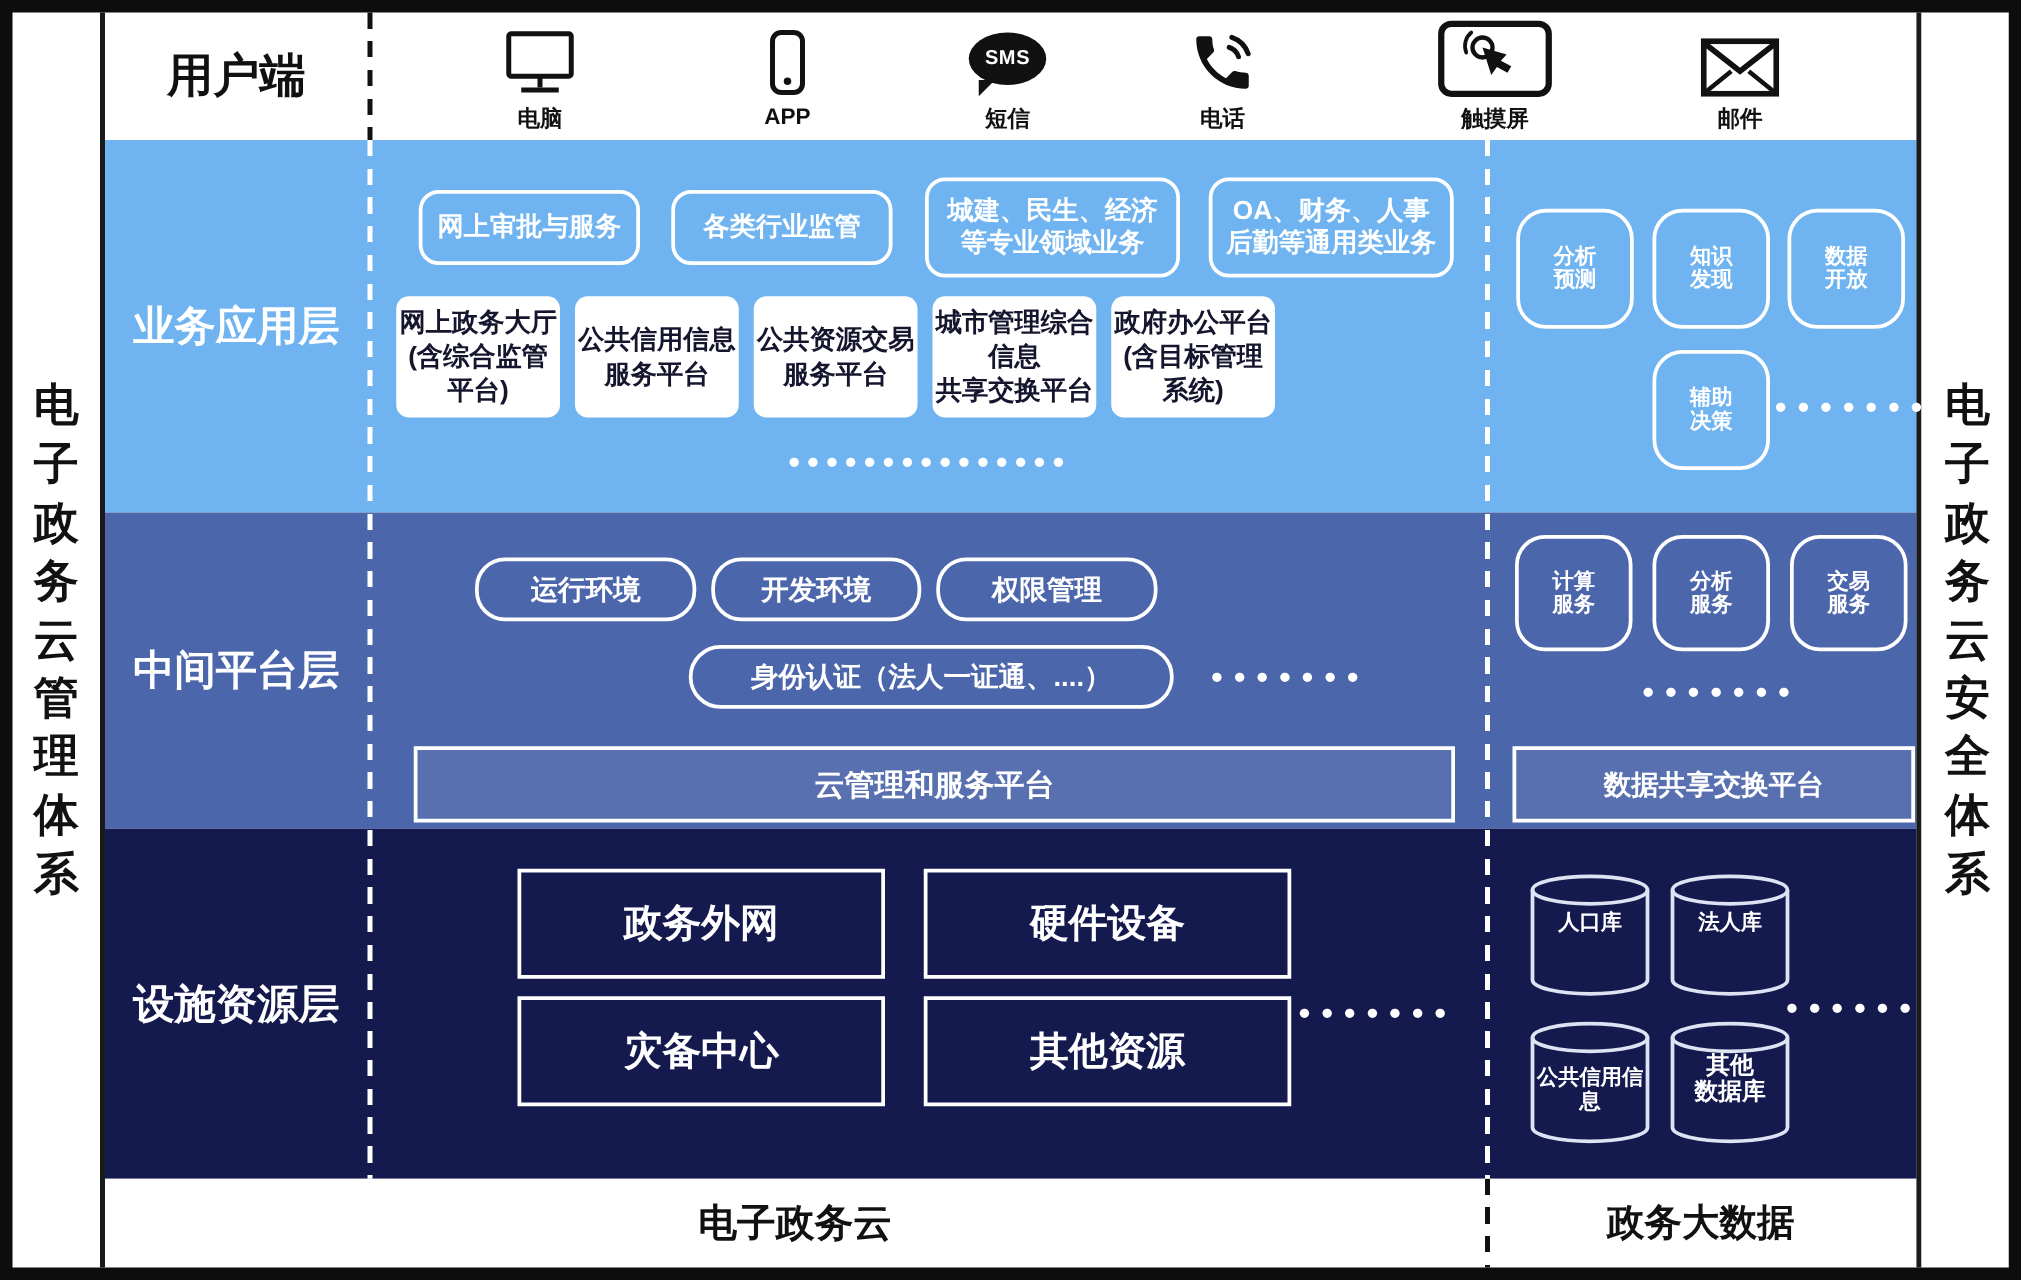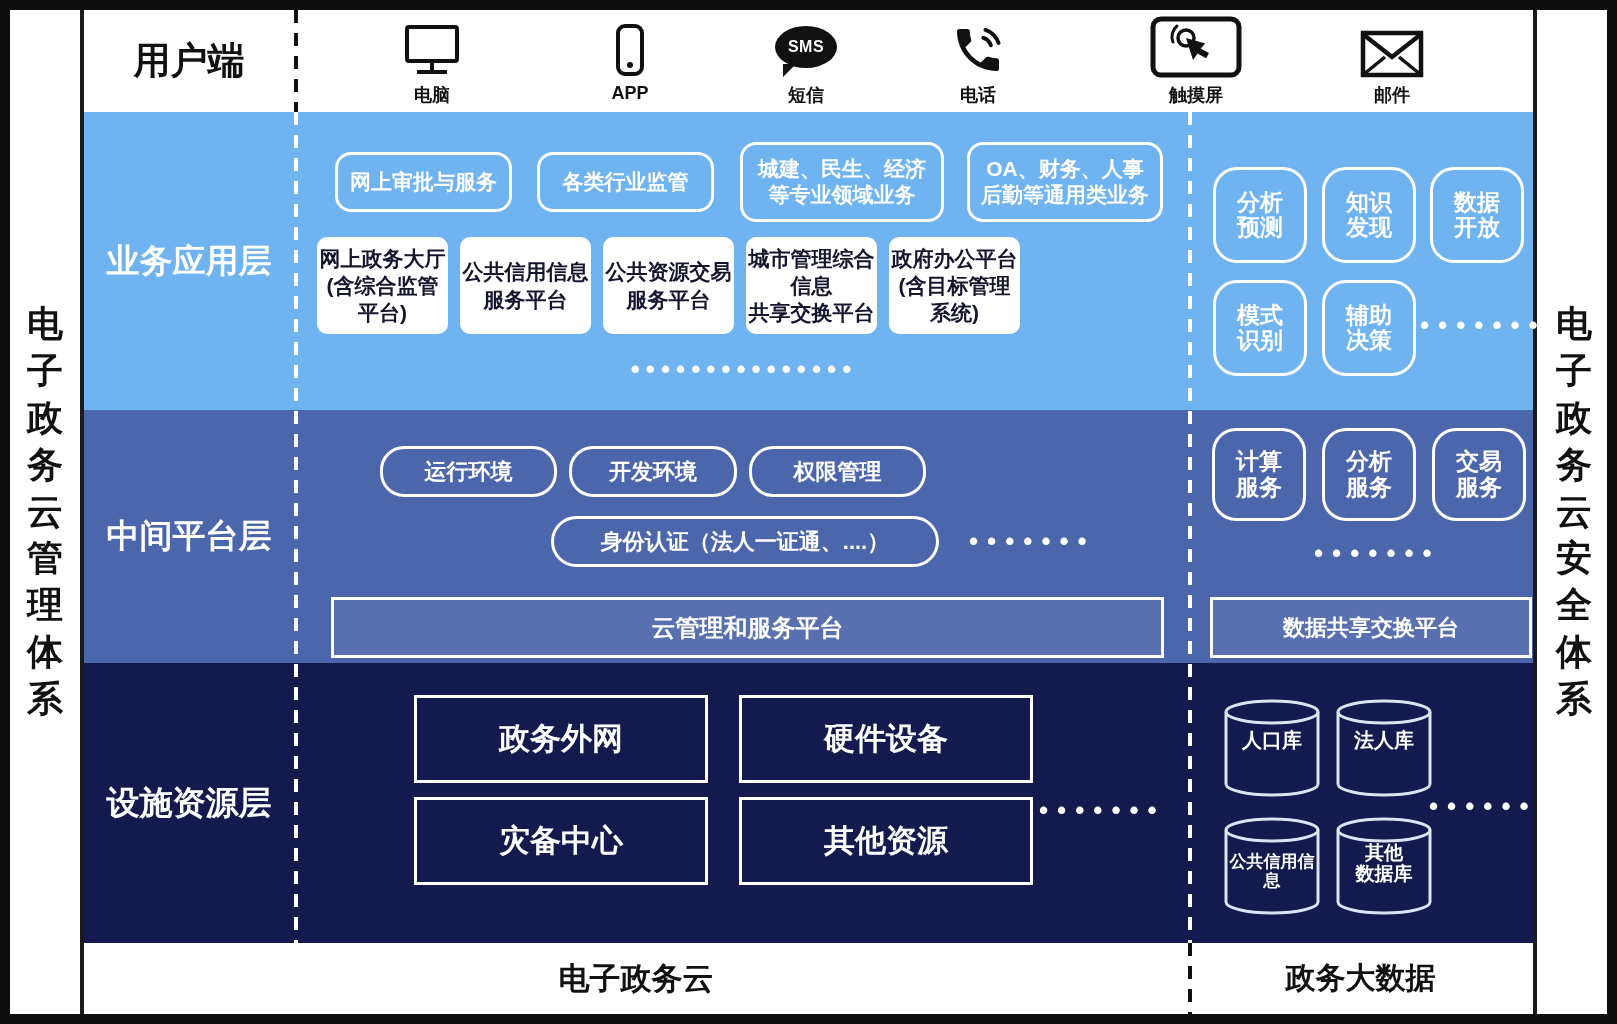--- a/index.html
+++ b/index.html
@@ -34,29 +34,29 @@
   .sms-text{color:#fff;font-size:16px;font-weight:bold;letter-spacing:0.5px;}
   .sms-tail{position:absolute;left:8px;bottom:-9px;width:0;height:0;border-top:13px solid #111;border-right:13px solid transparent;}
   
   .layer-label{position:absolute;left:0;top:0;bottom:0;width:210px;display:flex;align-items:center;justify-content:center;font-size:33px;font-weight:bold;color:#fff;}
   
   .ml{white-space:pre-line;}
   .pill1{position:absolute;border:3px solid #fff;border-radius:16px;color:#fff;font-weight:bold;display:flex;align-items:center;justify-content:center;text-align:center;font-size:21px;line-height:1.25;}
   .wbox{background:#fff;border-radius:10px;color:#15152e;font-weight:bold;display:flex;align-items:center;justify-content:center;text-align:center;font-size:21px;line-height:1.3;}
   .wbox-row{position:absolute;left:233px;top:125px;width:703px;height:97px;display:flex;gap:12px;}
   .wbox-row .wbox{flex:1;}
-  .badge{position:absolute;width:88px;height:90px;border:3px solid #fff;border-radius:24px;color:#fff;font-weight:bold;font-size:23px;line-height:1.1;display:flex;align-items:center;justify-content:center;text-align:center;}
+  .badge{position:absolute;width:88px;height:90px;border:3px solid #fff;border-radius:24px;color:#fff;font-weight:bold;font-size:17px;line-height:1.1;display:flex;align-items:center;justify-content:center;text-align:center;}
   .mpill{position:absolute;border:3px solid #fff;border-radius:24px;color:#fff;font-weight:bold;font-size:22px;display:flex;align-items:center;justify-content:center;height:45px;}
   .pfbox{position:absolute;border:3px solid #fff;background:rgba(255,255,255,0.07);color:#fff;font-weight:bold;display:flex;align-items:center;justify-content:center;height:55px;font-size:24px;}
   .ibox{position:absolute;border:3px solid #fff;color:#fff;font-weight:bold;font-size:31px;display:flex;align-items:center;justify-content:center;width:288px;height:82px;}
   .dots{position:absolute;color:#fff;font-size:30px;font-weight:bold;letter-spacing:9px;text-align:center;line-height:1;}
   
   .cyl{position:absolute;width:100px;height:98px;}
   .cyl svg{position:absolute;inset:0;}
-  .cyl-label{position:absolute;left:0;right:0;top:30px;text-align:center;color:#fff;font-weight:bold;font-size:20px;line-height:1.1;}
+  .cyl-label{position:absolute;left:0;right:0;top:30px;text-align:center;color:#fff;font-weight:bold;font-size:17px;line-height:1.1;}
   .cyl-label.small{font-size:17px;top:36px;}
   .cyl-label.two{font-size:19px;top:26px;}
   
   .foot-title{position:absolute;top:0;height:71px;display:flex;align-items:center;justify-content:center;font-weight:bold;color:#111;}
 </style>
 </head>
 <body>
 
 <div id="screen">
   <div class="frame"></div>
@@ -164,22 +164,20 @@
       </div>
 
       <div class="dots" style="left:545px;top:244px;width:230px;font-size:26px;letter-spacing:6px;">•••••••••••••••</div>
 
       <div class="badge ml" style="left:1129px;top:55px;">分析
 预测</div>
       <div class="badge ml" style="left:1238px;top:55px;">知识
 发现</div>
       <div class="badge ml" style="left:1346px;top:55px;">数据
 开放</div>
-      <div class="badge ml" style="left:1129px;top:168px;">模式
-识别</div>
       <div class="badge ml" style="left:1238px;top:168px;">辅助
 决策</div>
       <div class="dots" style="left:1336px;top:200px;width:110px;font-size:26px;">•••••••</div>
     </div>
 
     <div class="sec" id="sec-mid">
       <div class="layer-label">中间平台层</div>
 
       <div class="mpill" style="left:296px;top:36px;width:171px;">运行环境</div>
       <div class="mpill" style="left:485px;top:36px;width:162px;">开发环境</div>

